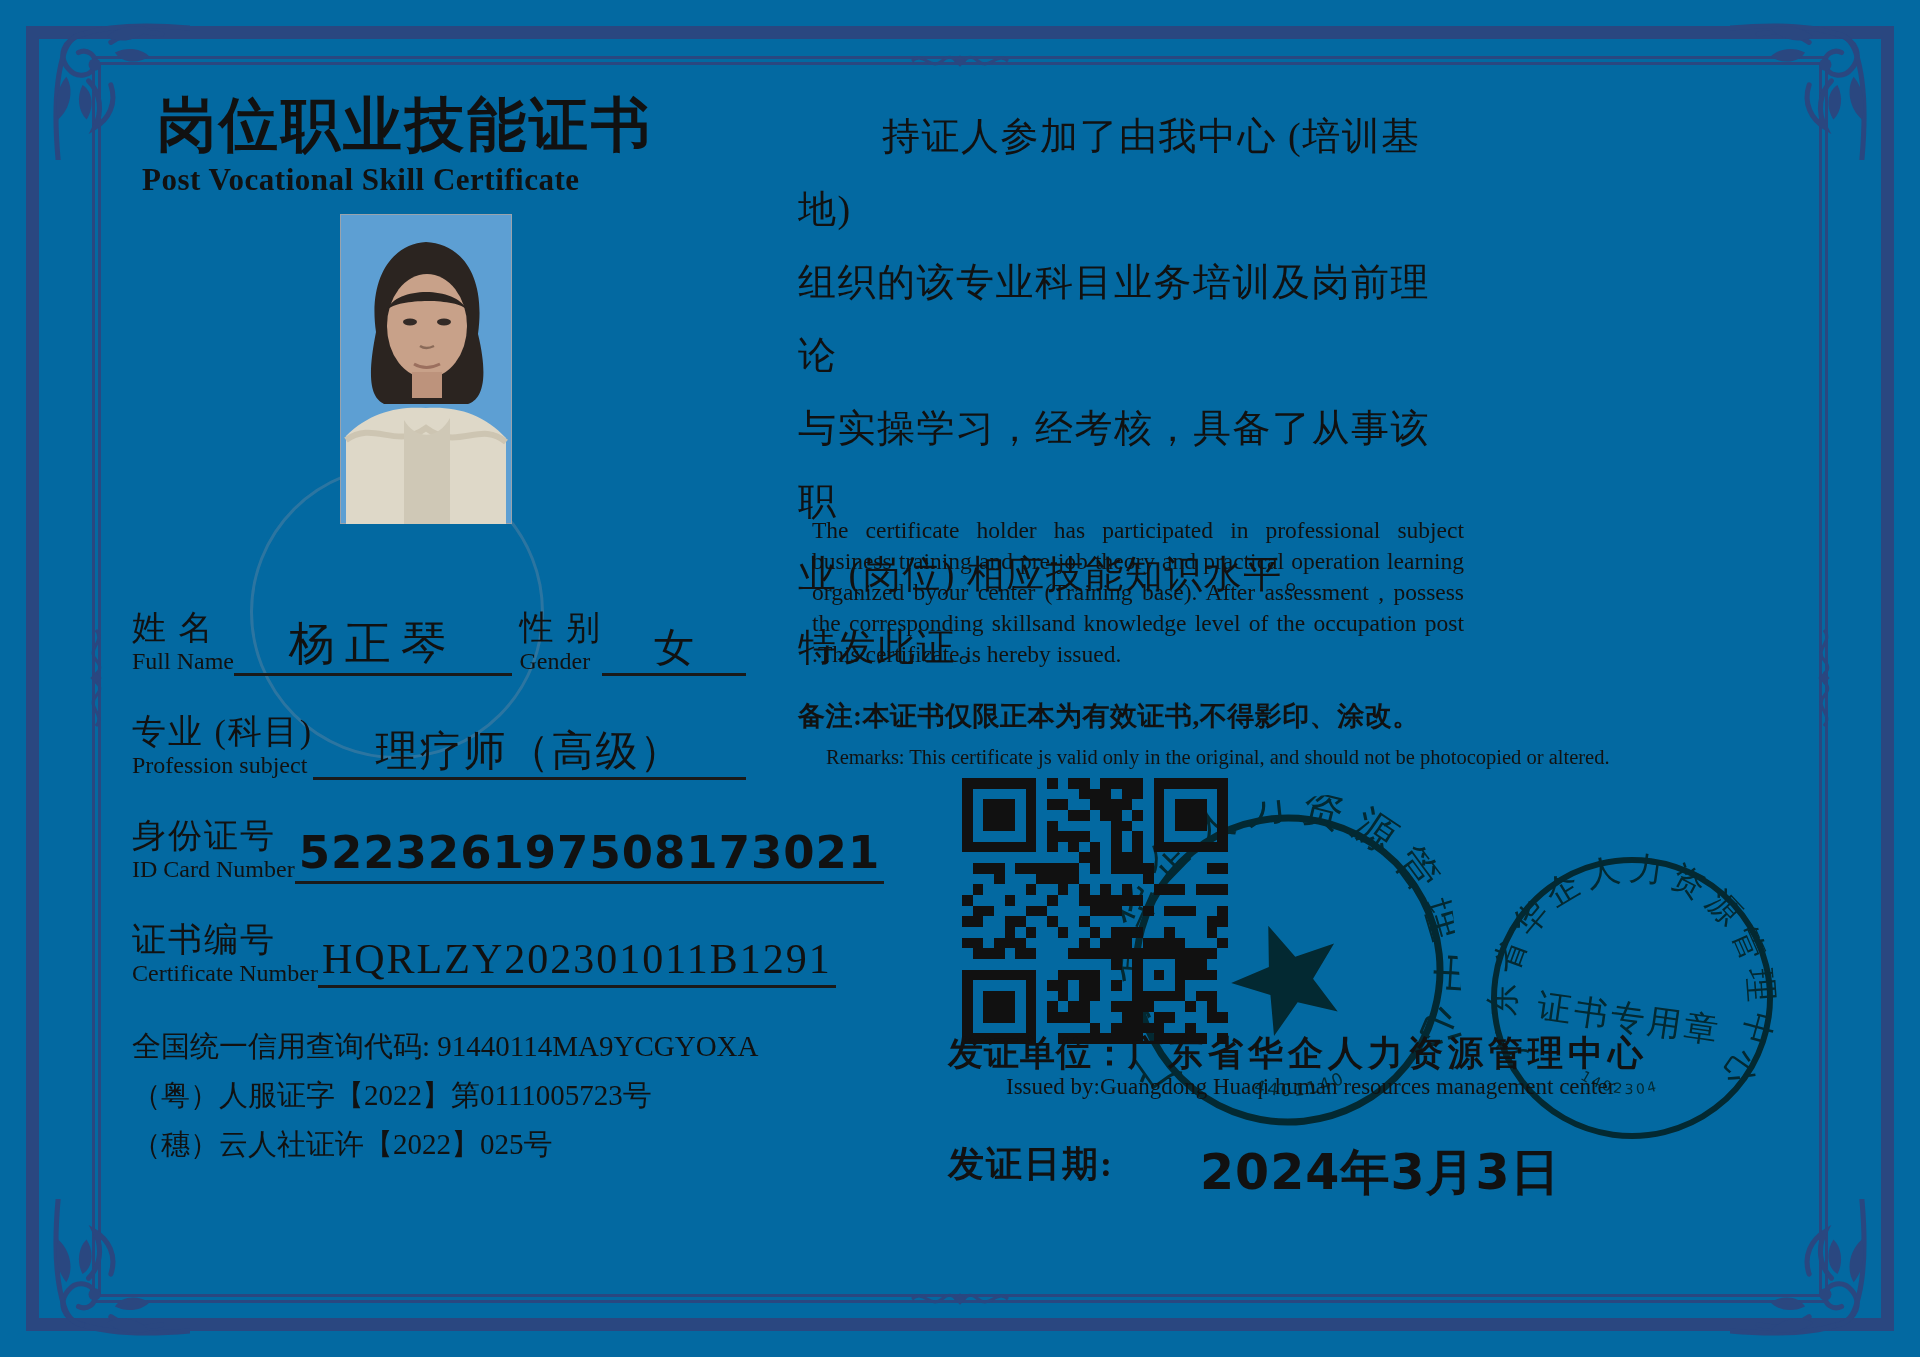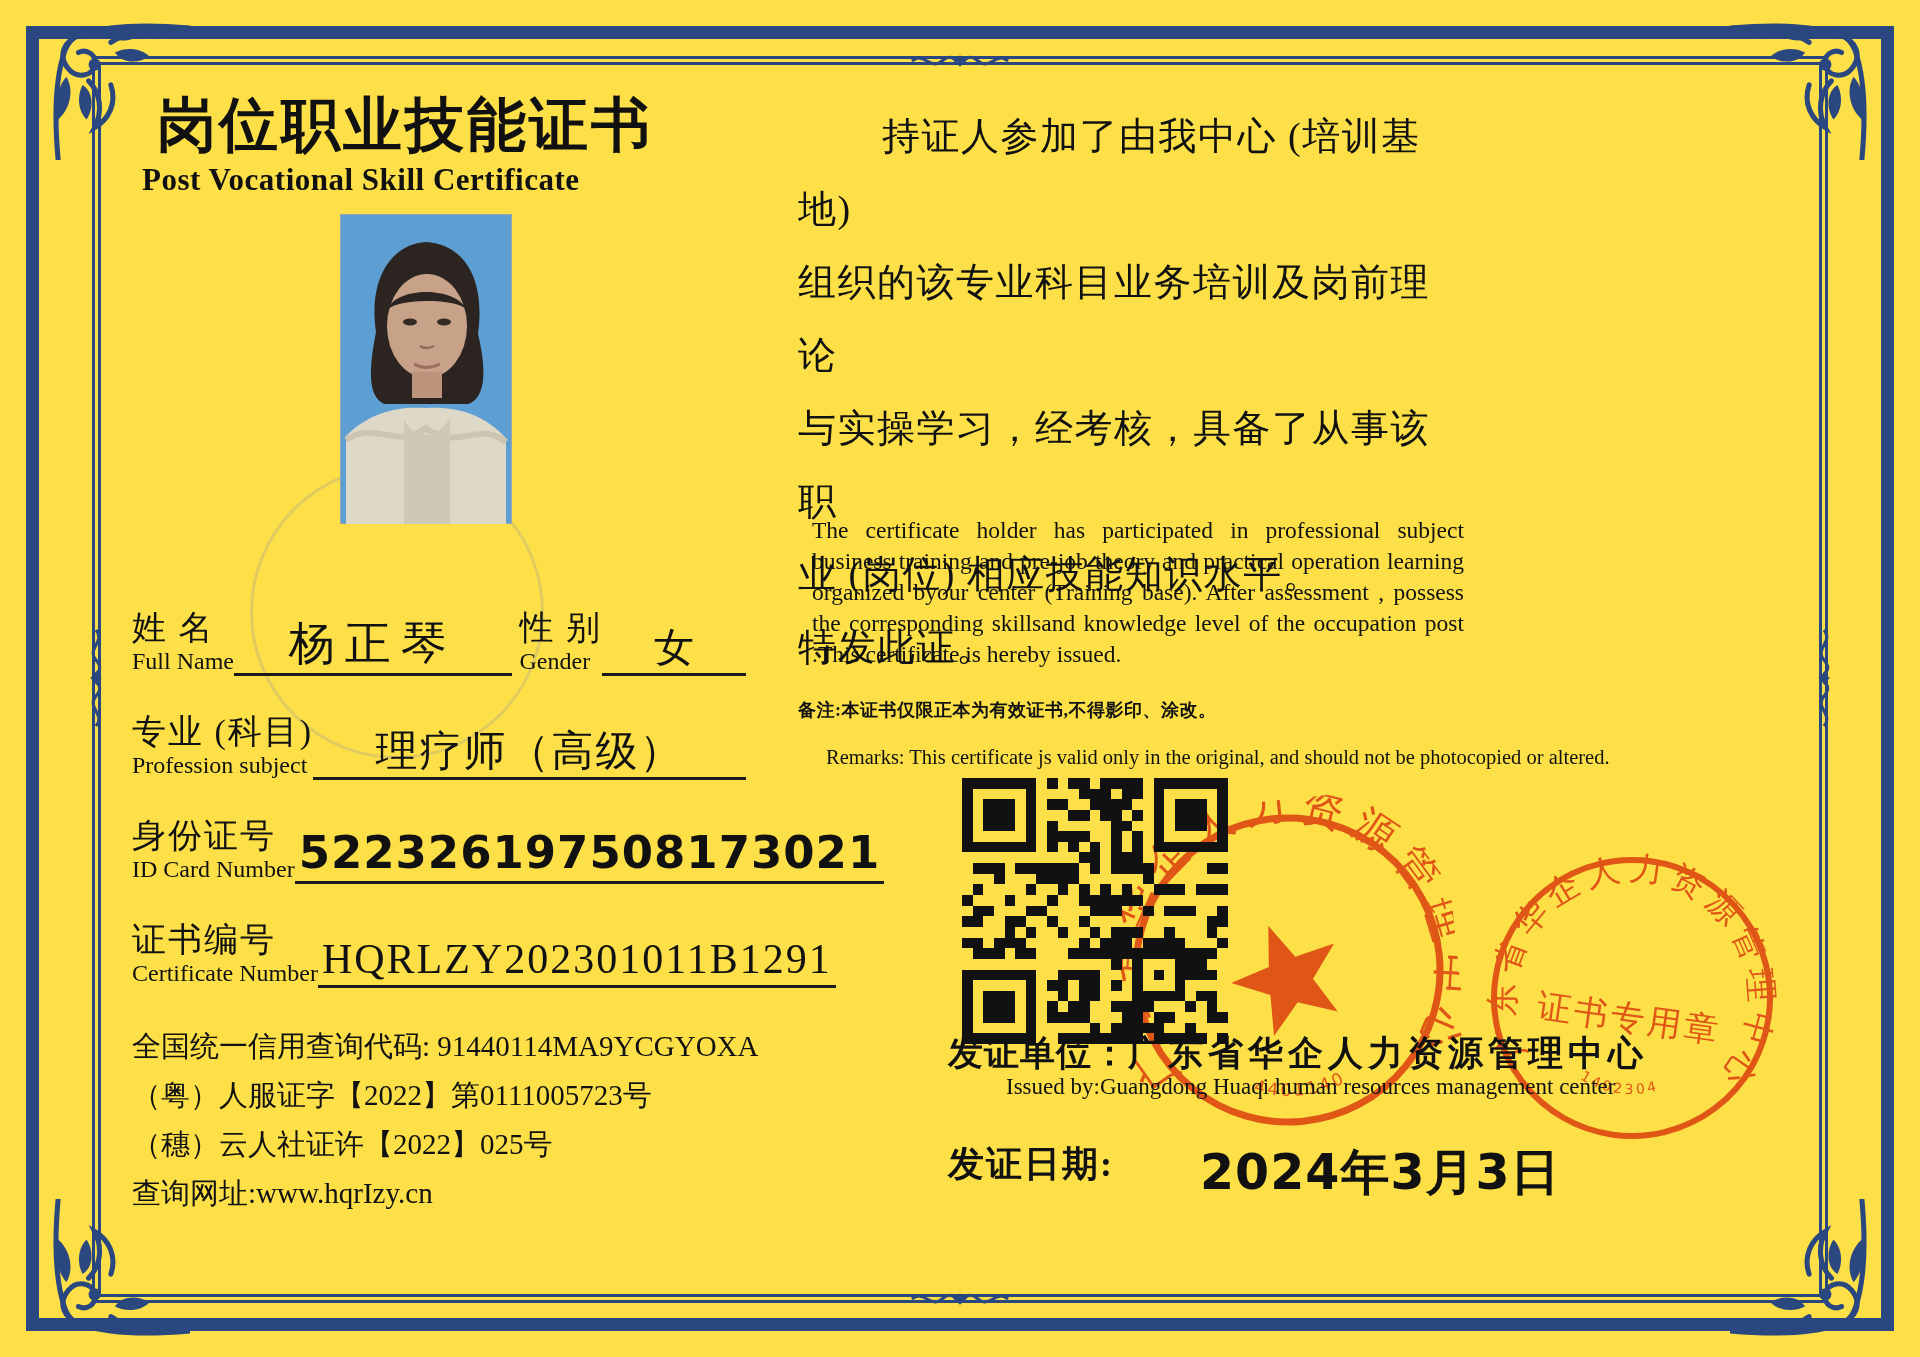--- a/index.html
+++ b/index.html
@@ -1,17 +1,17 @@
 <!DOCTYPE html>
 <html><head>
 <meta charset="utf-8">
 <style>
   html,body{margin:0;padding:0;background:#e9e9e9;}
   .cert-page{
-    position:relative; width:1920px; height:1357px; background:#fde047;
+    position:relative; width:1920px; height:1357px; background:#0369a1;
     font-family:"Liberation Serif","DejaVu Serif",serif; color:#111;
     overflow:hidden; margin:0 auto;
     --navy:#2a4780; --seal:#dd4a33;
   }
   .abs{position:absolute;}
   
   .outer-band{position:absolute; inset:26px; border:13px solid var(--navy);}
   .inner-frame{position:absolute; left:92px; top:56px; right:92px; bottom:54px; border:9px double var(--navy);}
   .corner-orn{position:absolute; width:142px; height:142px; color:var(--navy); z-index:2;}
   .mid-orn{position:absolute; width:104px; height:24px; color:var(--navy); z-index:2;}
@@ -28,21 +28,21 @@
   .v-name{flex:1 1 auto; font-size:46px; letter-spacing:10px;}
   .v-gender{width:136px; font-size:40px;}
   .v-prof{flex:1 1 auto; font-size:42px; letter-spacing:2px;}
   .v-id{flex:1 1 auto; font-size:45px; font-family:"DejaVu Sans","Liberation Sans",sans-serif; font-weight:bold; letter-spacing:1px;}
   .v-cert{flex:1 1 auto; font-size:42px; font-family:"Liberation Serif","DejaVu Serif",serif; letter-spacing:2px;}
   .registry{left:132px; top:1022px; width:700px; font-size:29px; line-height:49px; white-space:nowrap; z-index:1;}
   
   .para-zh{left:798px; top:100px; width:668px; font-size:38px; line-height:73px; letter-spacing:1.5px; z-index:1;}
   .para-zh .indent{text-indent:84px;}
   .para-en{left:812px; top:492px; width:652px; font-size:23.5px; line-height:31px; text-align:justify; z-index:1;margin-top:23px;}
-  .remarks-zh{left:798px; top:698px; width:668px; font-size:18px; font-weight:700; letter-spacing:0.5px; white-space:nowrap; z-index:1;}
+  .remarks-zh{left:798px; top:698px; width:668px; font-size:27px; font-weight:700; letter-spacing:0.5px; white-space:nowrap; z-index:1;}
   .remarks-en{left:810px; top:746px; width:656px; font-size:20.5px; white-space:nowrap; z-index:1;margin-left:16px;}
   .qr{left:962px; top:778px; width:266px; height:266px; z-index:2;}
   .seal{mix-blend-mode:multiply; opacity:0.87; z-index:1;}
   .seal-left{left:1118px; top:800px; width:340px; height:340px; transform:rotate(-6deg);}
   .seal-right{left:1482px; top:848px; width:300px; height:300px; transform:rotate(8deg);}
   .issued-row{left:948px; top:1030px; width:530px; display:flex; align-items:flex-end; white-space:nowrap; z-index:3;}
   .issued-label{font-size:35px; font-weight:bold; letter-spacing:1px;}
   .issued-value{font-size:35px; font-weight:bold; letter-spacing:5px;}
   .issued-en{left:1006px; top:1074px; font-size:23px; white-space:nowrap; z-index:3;}
   .date-row{left:948px; top:1140px; display:flex; align-items:flex-start; gap:86px; white-space:nowrap; z-index:3;}
@@ -168,21 +168,20 @@
       <span class="label-zh">证书编号</span>
       <span class="label-en">Certificate Number</span>
     </div>
     <div class="field-value v-cert">HQRLZY202301011B1291</div>
   </div>
 
   <div class="abs registry">
     <div>全国统一信用查询代码: 91440114MA9YCGYOXA</div>
     <div>（粤）人服证字【2022】第0111005723号</div>
     <div>（穗）云人社证许【2022】025号</div>
-    <div>查询网址:www.hqrIzy.cn</div>
   </div>
 
   <div class="abs para-zh">
     <div class="indent">持证人参加了由我中心 (培训基地)</div>
     <div>组织的该专业科目业务培训及岗前理论</div>
     <div>与实操学习，经考核，具备了从事该职</div>
     <div>业 (岗位) 相应技能知识水平。</div>
     <div>特发此证。</div>
   </div>
 

